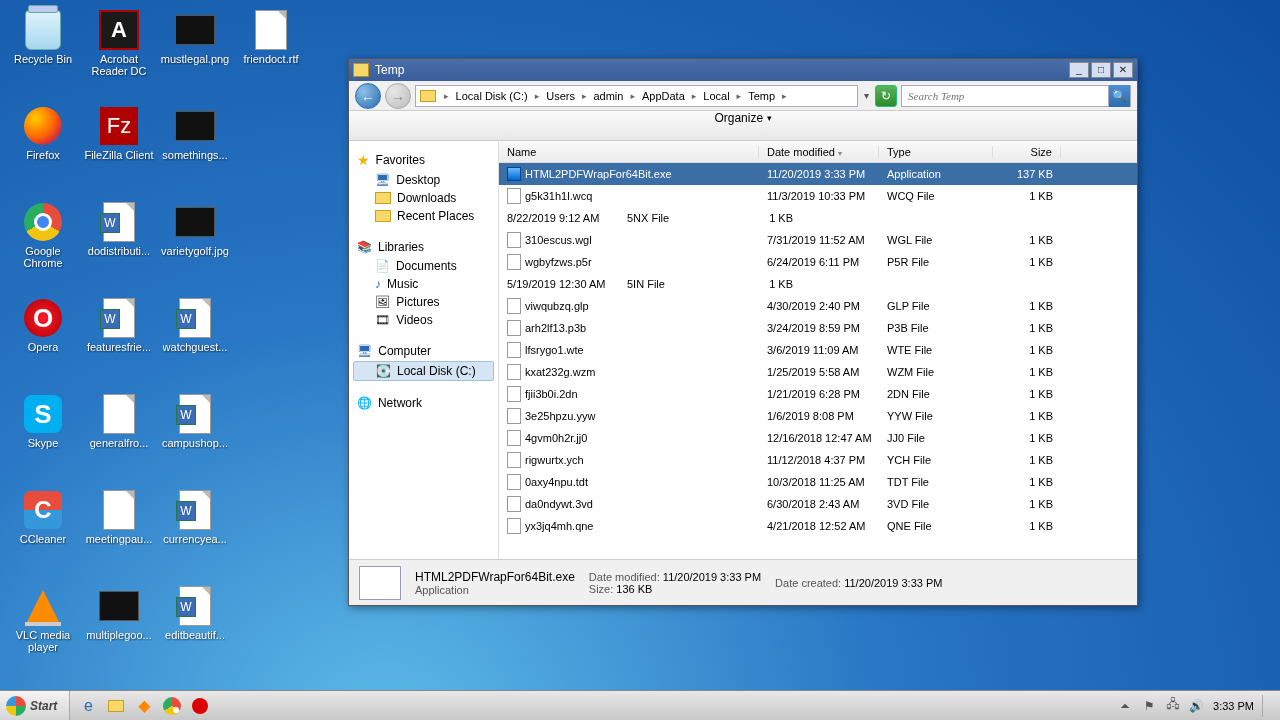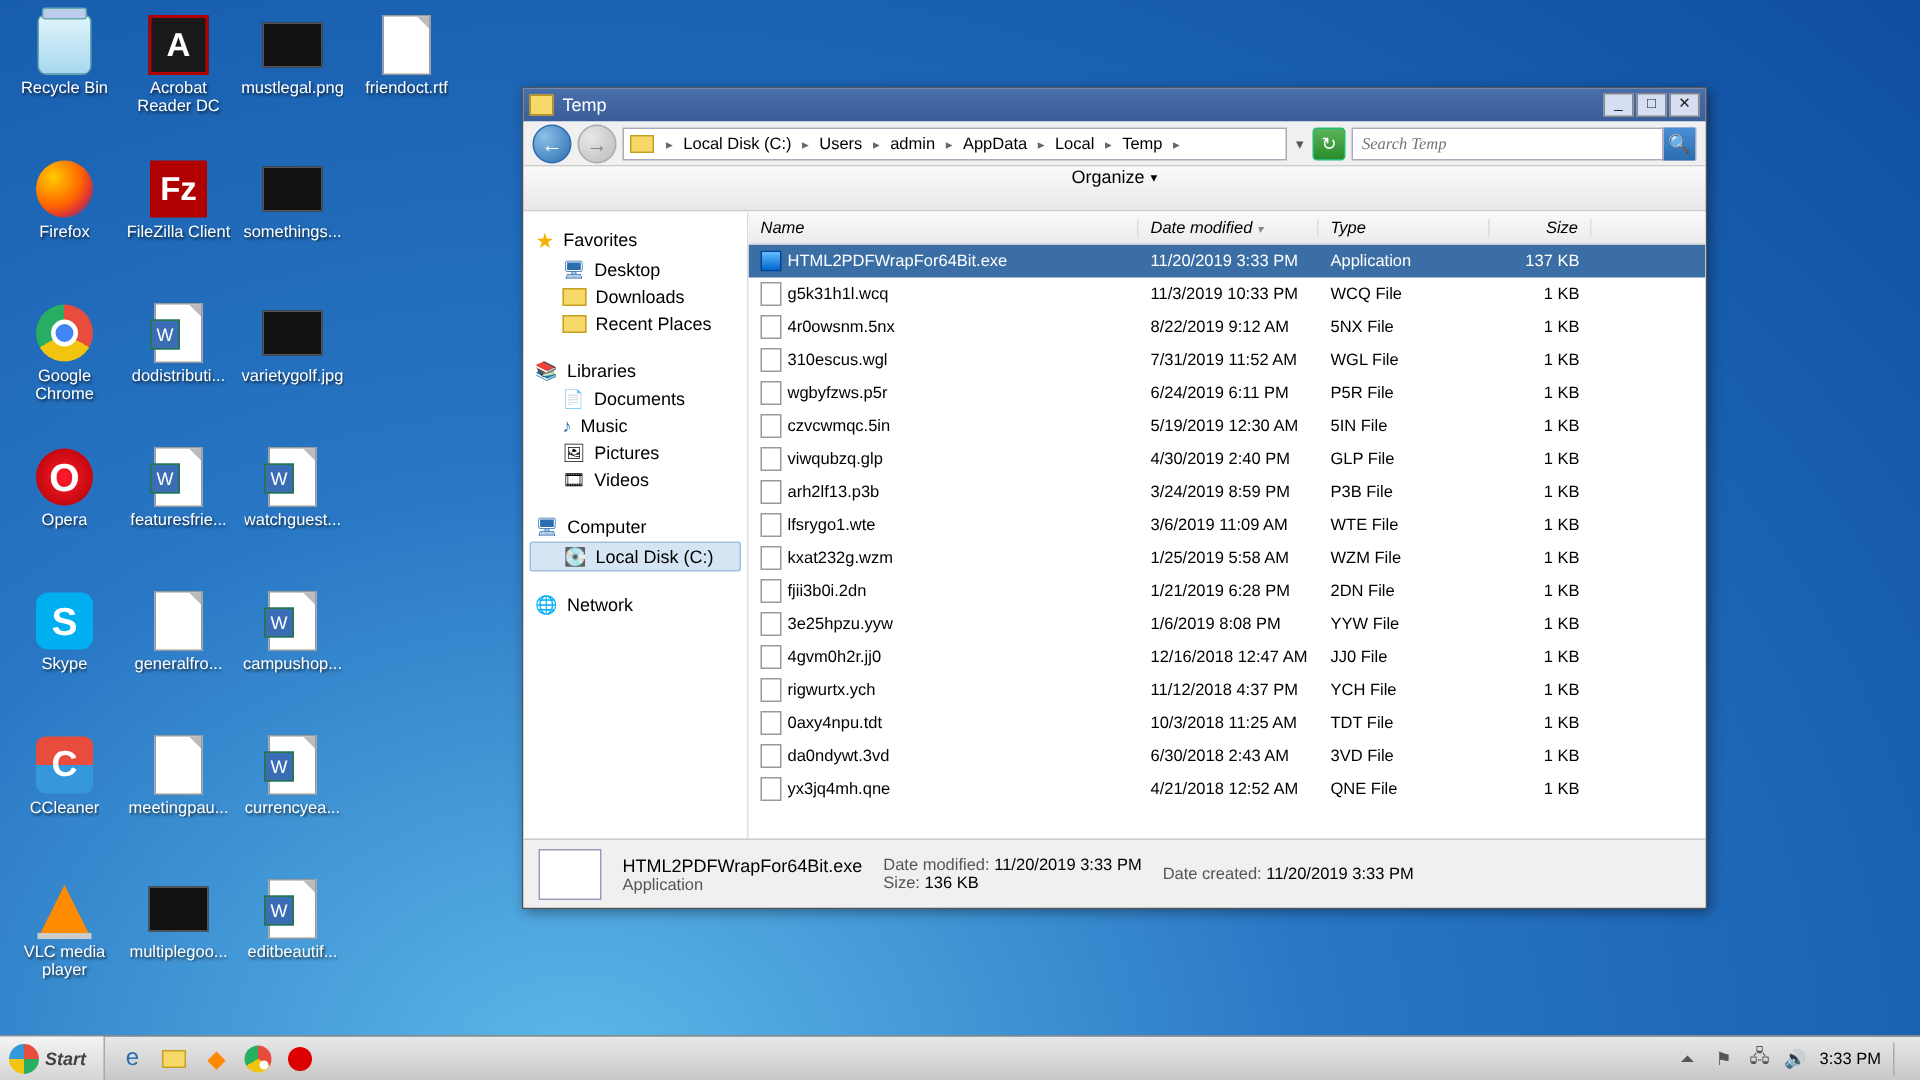--- a/index.html
+++ b/index.html
@@ -10,21 +10,21 @@
 .desktop-icon .icon-img { width: 42px; height: 42px; display: flex; align-items: center; justify-content: center; font-size: 30px; }
 .desktop-icon .icon-label { color: #fff; font-size: 11px; text-align: center; text-shadow: 1px 1px 2px rgba(0,0,0,.7); margin-top: 2px; max-width: 72px; overflow: hidden; line-height: 1.1; max-height: 26px; }
 .bin { width: 36px; height: 40px; background: linear-gradient(#dff3fb, #a7d8ef); border-radius: 4px 4px 6px 6px; border: 1px solid #6aa; position: relative; }
 .bin::before { content:""; position:absolute; top:-6px; left:2px; right:2px; height:6px; background:#bce; border:1px solid #6aa; border-radius:2px; }
 .adobe { width:40px; height:40px; background:#1a1a1a; border:2px solid #b30000; display:flex; align-items:center; justify-content:center; color:#fff; font-size:22px; font-weight:bold; }
 .page-ic { width:32px; height:40px; background:#fff; border:1px solid #999; position:relative; }
 .page-ic::before { content:""; position:absolute; top:0; right:0; border-style:solid; border-width:0 8px 8px 0; border-color:transparent #bbb transparent transparent; }
 .page-ic.w::after { content:"W"; position:absolute; left:-4px; top:10px; background:#3b6db5; color:#fff; width:18px; height:18px; font-size:12px; text-align:center; line-height:18px; border:1px solid #274; }
 .image-ic { width:40px; height:30px; background:#111; border:1px solid #555; }
 .ff { width:38px; height:38px; border-radius:50%; background: radial-gradient(circle at 30% 30%, #ffcc00, #ff6600 50%, #d33 70%, #3355aa 85%); }
-.fz { width:38px; height:38px; background:#b00000; display:flex; align-items:center; justify-content:center; color:#fff; font-size:22px; font-weight:bold; }
+.fz { width:38px; height:38px; background:#b00000; display:flex; align-items:center; justify-content:center; color:#fff; font-size:22px; font-weight:normal; }
 .chrome { width:38px; height:38px; border-radius:50%; background: conic-gradient(#e74c3c 0 120deg, #f1c40f 120deg 240deg, #27ae60 240deg 360deg); position:relative; }
 .chrome::after { content:""; position:absolute; inset:10px; background:#4285f4; border-radius:50%; border:3px solid #fff; }
 .opera { width:38px; height:38px; border-radius:50%; background: radial-gradient(circle, #ff1b2d, #a00); }
 .opera::after { content:"O"; color:#fff; font-size:26px; font-weight:bold; position:absolute; width:38px; text-align:center; line-height:38px; }
 .skype-ic { width:38px; height:38px; border-radius:8px; background:#00aff0; display:flex; align-items:center; justify-content:center; color:#fff; font-size:26px; font-weight:bold; }
 .ccleaner { width:38px; height:38px; border-radius:6px; background:linear-gradient(#e74c3c 50%, #3498db 50%); position:relative; }
 .ccleaner::after { content:"C"; position:absolute; inset:0; color:#fff; font-size:24px; font-weight:bold; text-align:center; line-height:38px; }
 .vlc { width:0; height:0; border-left:16px solid transparent; border-right:16px solid transparent; border-bottom:32px solid #ff8c00; position:relative; }
 .vlc::after { content:""; position:absolute; bottom:-36px; left:-18px; width:36px; height:4px; background:#ccc; }
 .watermark { position:absolute; right:16px; bottom:44px; color:rgba(255,255,255,.5); font-size:30px; font-weight:300; letter-spacing:4px; display:flex; align-items:center; gap:10px; }
@@ -58,21 +58,21 @@
 .sidebar { width:150px; border-right:1px solid #ddd; padding:8px 4px; font-size:12px; overflow:auto; }
 .sb-group-title { display:flex; align-items:center; gap:6px; padding:3px 4px; font-size:12px; }
 .sb-item { display:flex; align-items:center; gap:6px; padding:2px 4px 2px 22px; cursor:pointer; }
 .sb-item.sel { background:#d6e5f3; border:1px solid #a0c0e0; border-radius:2px; }
 .sb-fav { color:#f5b301; font-size:14px; }
 .sb-fld { width:16px; height:12px; background:#f6d968; border:1px solid #c8a020; display:inline-block; }
 .sb-spacer { height:12px; }
 
 .filelist { flex:1; display:flex; flex-direction:column; position:relative; }
 .headerrow { height:22px; background:linear-gradient(#fafafa,#ececec); border-bottom:1px solid #ddd; display:flex; font-size:11px; align-items:center; }
-.hcell { padding:0 8px; border-right:1px solid #ddd; cursor:pointer;font-style:italic; }
+.hcell { padding:0 8px; border-right:1px solid #ddd; cursor:pointer; }
 .hcell.name { flex:0 0 260px; }
 .hcell.date { flex:0 0 120px; }
 .hcell.type { flex:0 0 114px; }
 .hcell.size { flex:0 0 68px; text-align:right; }
 .rows-wrap { flex:1; overflow-y:scroll; overflow-x:hidden; }
 .row { height:22px; display:flex; align-items:center; font-size:11px; }
 .row.sel { background:#3a6ea5; color:#fff; }
 .cell { padding:0 8px; overflow:hidden; white-space:nowrap; }
 .cell.name { flex:0 0 260px; display:flex; align-items:center; gap:4px; }
 .cell.date { flex:0 0 120px; }
@@ -377,24 +377,20 @@
             <div class="row">
               <div class="cell name">
                 <span class="file-ic"></span>
                 <span>g5k31h1l.wcq</span>
               </div>
               <div class="cell date">11/3/2019 10:33 PM</div>
               <div class="cell type">WCQ File</div>
               <div class="cell size">1 KB</div>
             </div>
             <div class="row">
-              <div class="cell name">
-                <span class="file-ic"></span>
-                <span>4r0owsnm.5nx</span>
-              </div>
               <div class="cell date">8/22/2019 9:12 AM</div>
               <div class="cell type">5NX File</div>
               <div class="cell size">1 KB</div>
             </div>
             <div class="row">
               <div class="cell name">
                 <span class="file-ic"></span>
                 <span>310escus.wgl</span>
               </div>
               <div class="cell date">7/31/2019 11:52 AM</div>
@@ -404,24 +400,20 @@
             <div class="row">
               <div class="cell name">
                 <span class="file-ic"></span>
                 <span>wgbyfzws.p5r</span>
               </div>
               <div class="cell date">6/24/2019 6:11 PM</div>
               <div class="cell type">P5R File</div>
               <div class="cell size">1 KB</div>
             </div>
             <div class="row">
-              <div class="cell name">
-                <span class="file-ic"></span>
-                <span>czvcwmqc.5in</span>
-              </div>
               <div class="cell date">5/19/2019 12:30 AM</div>
               <div class="cell type">5IN File</div>
               <div class="cell size">1 KB</div>
             </div>
             <div class="row">
               <div class="cell name">
                 <span class="file-ic"></span>
                 <span>viwqubzq.glp</span>
               </div>
               <div class="cell date">4/30/2019 2:40 PM</div>

